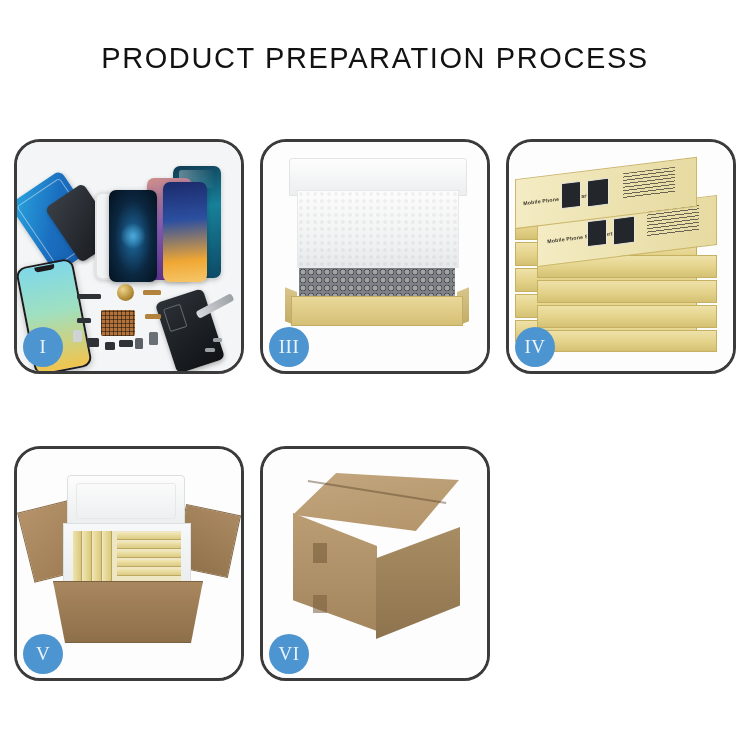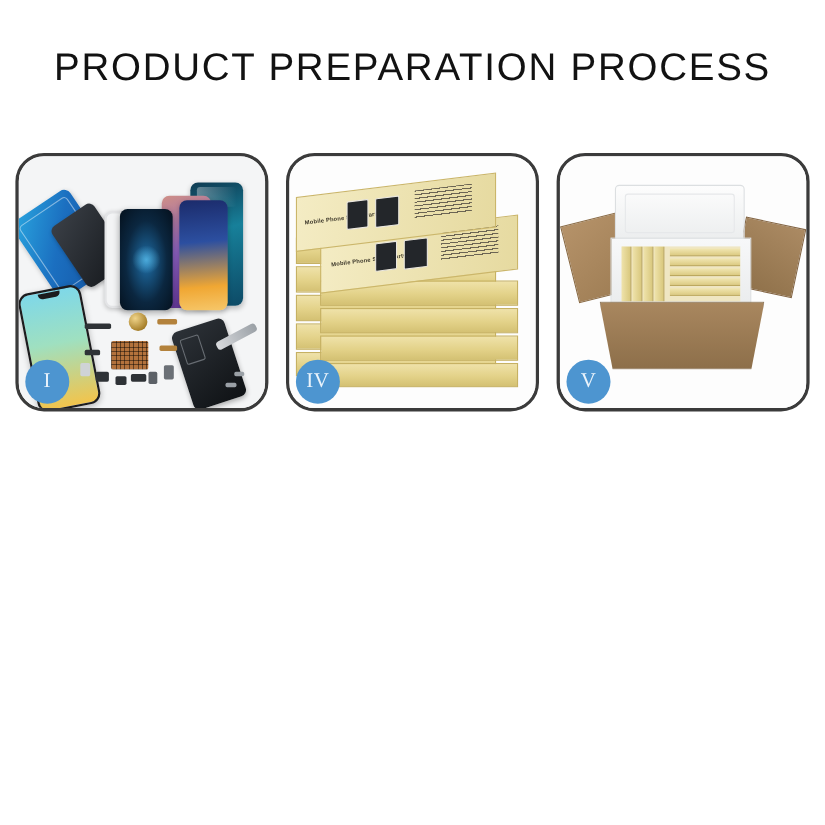--- a/index.html
+++ b/index.html
@@ -7,21 +7,21 @@
     width: 750px; height: 750px;
     background: #ffffff;
     font-family: "Liberation Sans", sans-serif;
     overflow: hidden;
   }
   .page { position: relative; width: 750px; height: 750px; background:#fff; }
 
   
   .header { position:absolute; left:0; top:0; width:750px; text-align:center; }
   .title {
-    font-size: 35px; font-weight: 400; letter-spacing: 1.6px;
+    font-size: 29px; font-weight: 400; letter-spacing: 1.6px;
     color:#121212; line-height:1; padding-top:44px;
     font-family:"Liberation Sans", sans-serif;
   }
   .subtitle {
     font-size: 14.5px; color:#1b1b1b; letter-spacing:.25px;
     padding-top:16px; font-family:"Liberation Sans", sans-serif;
   }
 
   
   .grid {
@@ -370,20 +370,33 @@
         <div class="chip" style="left:132px;top:190px;width:9px;height:13px;background:#6b7076;"></div>
         <div class="chip" style="left:188px;top:206px;width:10px;height:4px;background:#9aa0a6;"></div>
         <div class="chip" style="left:196px;top:196px;width:9px;height:4px;background:#9aa0a6;"></div>
       </div>
       <div class="badge">
         <span>I</span>
       </div>
     </div>
 
 
+    <div class="card">
+      <div class="scene p3">
+        <div class="k3-lidback"></div>
+        <div class="k3-foam"></div>
+        <div class="k3-bubblefill"></div>
+        <div class="k3-leftwall"></div>
+        <div class="k3-rightwall"></div>
+        <div class="k3-front"></div>
+      </div>
+      <div class="badge">
+        <span>III</span>
+      </div>
+    </div>
 
     <div class="card">
       <div class="scene p4">
         <div class="stack">
 
           <div class="ybox" style="left:6px;top:178px;width:182px;height:22px;"></div>
           <div class="ybox" style="left:6px;top:152px;width:182px;height:24px;"></div>
           <div class="ybox" style="left:6px;top:126px;width:182px;height:24px;"></div>
           <div class="ybox" style="left:6px;top:100px;width:182px;height:24px;"></div>
           <div class="ybox" style="left:6px;top:74px;width:182px;height:24px;"></div>
@@ -428,15 +441,30 @@
           <div class="c5-yb-h" style="top:29px;"></div>
           <div class="c5-yb-h" style="top:38px;"></div>
         </div>
         <div class="c5-body"></div>
       </div>
       <div class="badge">
         <span>V</span>
       </div>
     </div>
 
+    <div class="card">
+      <div class="scene p6">
+        <div class="c6">
+          <div class="c6-top"></div>
+          <div class="c6-left"></div>
+          <div class="c6-right"></div>
+          <div class="c6-seam"></div>
+          <div class="c6-tape1"></div>
+          <div class="c6-tape2"></div>
+        </div>
+      </div>
+      <div class="badge">
+        <span>VI</span>
+      </div>
+    </div>
 
   </div>
 </div>
 
 </body></html>

